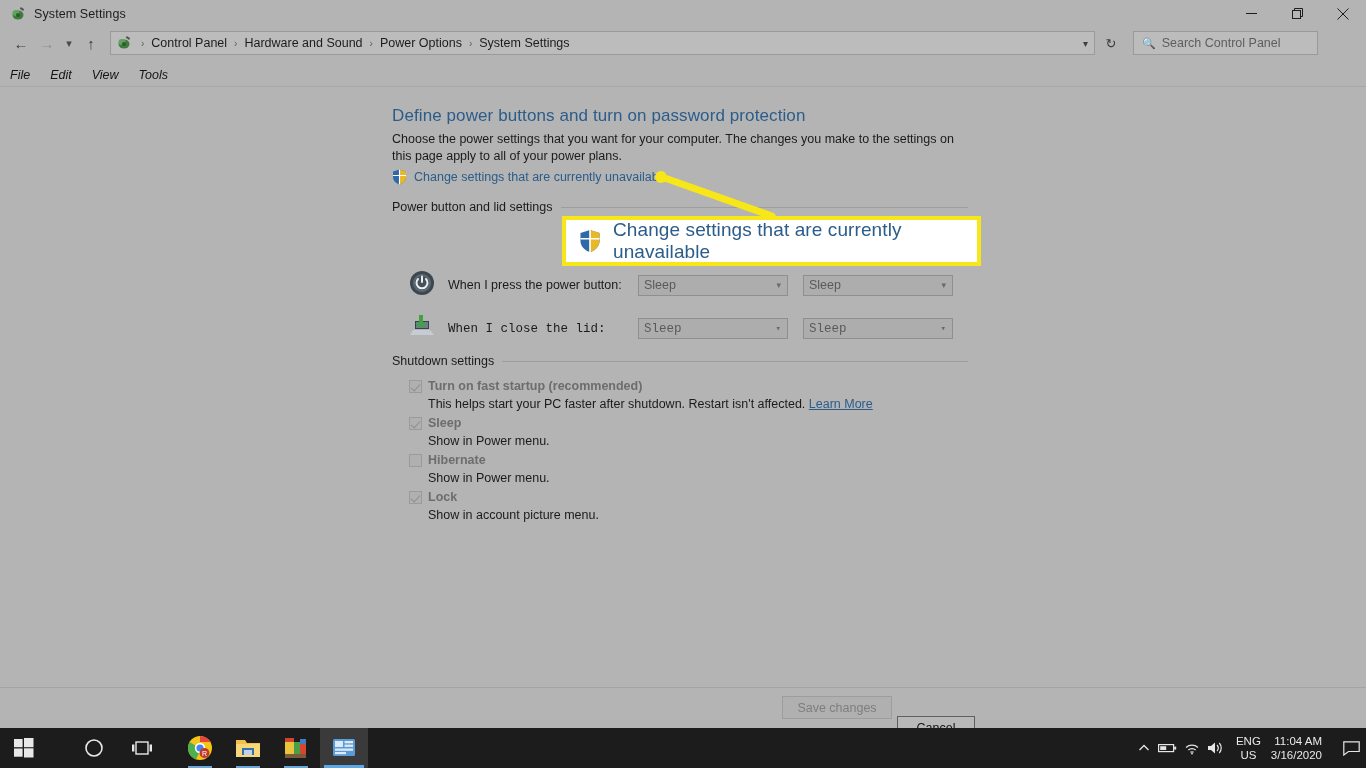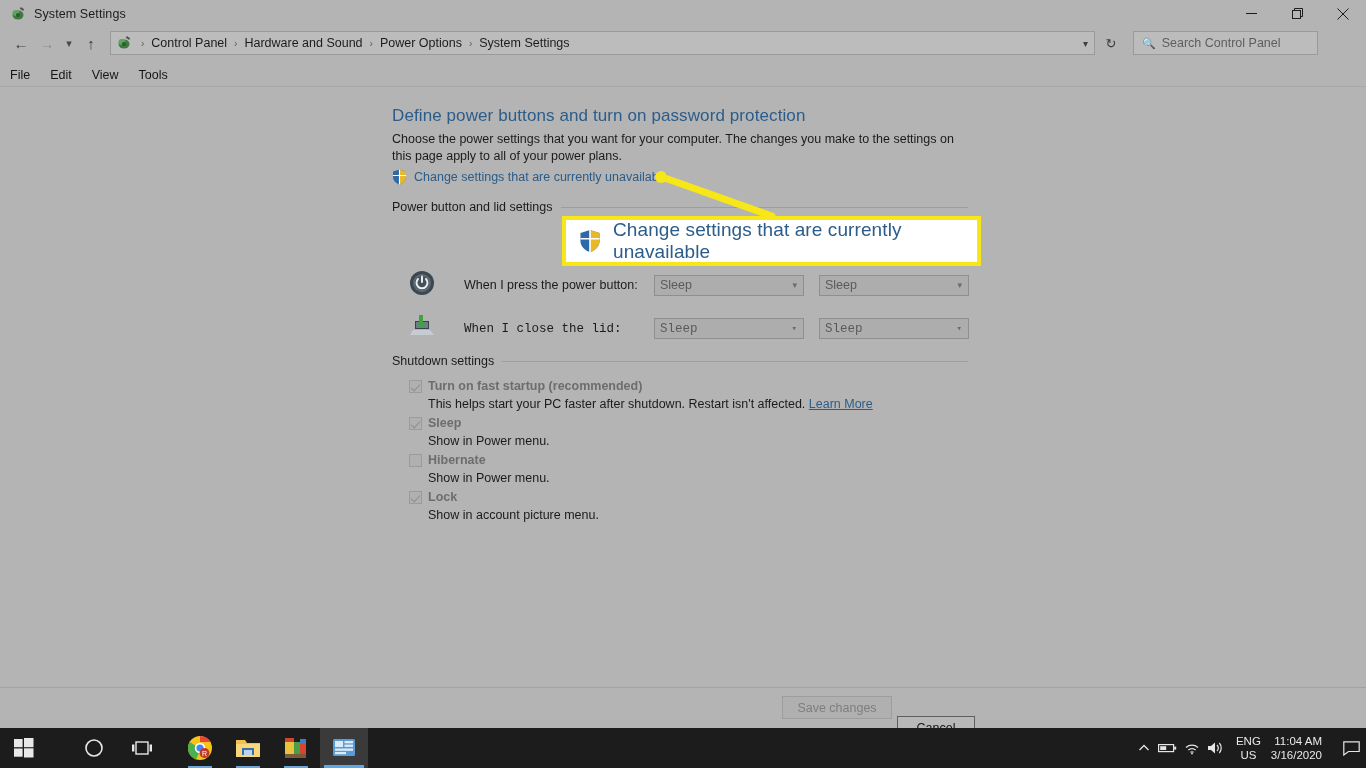--- a/index.html
+++ b/index.html
@@ -79,21 +79,21 @@
   .search-ico { margin: 0 6px 0 8px; color: #6b6b6b; font-size: 11px; }
   .search-ph { font-size: 12.5px; color: #5e5e5e; }
 
   
   .menubar {
     position: absolute; left: 0; top: 63px; width: 1366px; height: 23px;
     display: flex; align-items: center;
     background: #b4b4b4;
   }
   .menuitem {
-    font-size: 12.5px; color: #151515; padding: 2px 10px;
+    font-size: 12.5px; color: #151515; padding: 2px 10px; font-style: italic;
   }
   .menubar-rule {
     position: absolute; left: 0; top: 86px; width: 1366px; height: 1px;
     background: #a8a8a8;
   }
 
   
   .content { position: absolute; left: 0; top: 87px; width: 1366px; height: 600px; }
 
   .page-title {
@@ -119,21 +119,21 @@
   .group {
     position: absolute; left: 392px; display: flex; align-items: center; width: 576px;
   }
   .group-label { font-size: 12.5px; color: #1b1b1b; white-space: nowrap; }
   .group-rule { flex: 1; height: 1px; background: #9d9d9d; margin-left: 8px; }
 
   .setting-row {
     position: absolute; display: flex; align-items: center;
   }
   .setting-label {
-    font-size: 12.5px; color: #1b1b1b; width: 190px; margin-left: 28px;
+    font-size: 12.5px; color: #1b1b1b; width: 190px; margin-left: 12px;
   }
   .dd {
     width: 150px; height: 21px;
     background: #adadad; border: 1px solid #8f8f8f;
     display: flex; align-items: center; justify-content: space-between;
     padding: 0 2px 0 5px;
   }
   .dd-val { font-size: 12.5px; color: #5a5a5a; }
   .dd-car { font-size: 9px; color: #6a6a6a; padding-right: 4px; }
 

